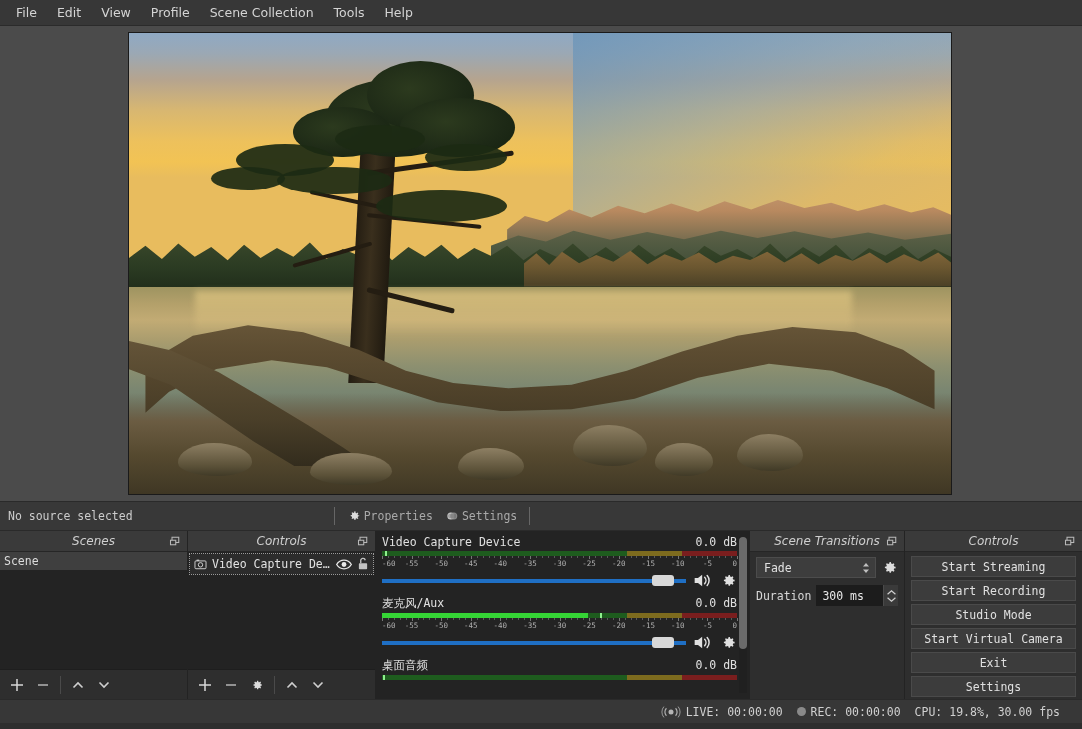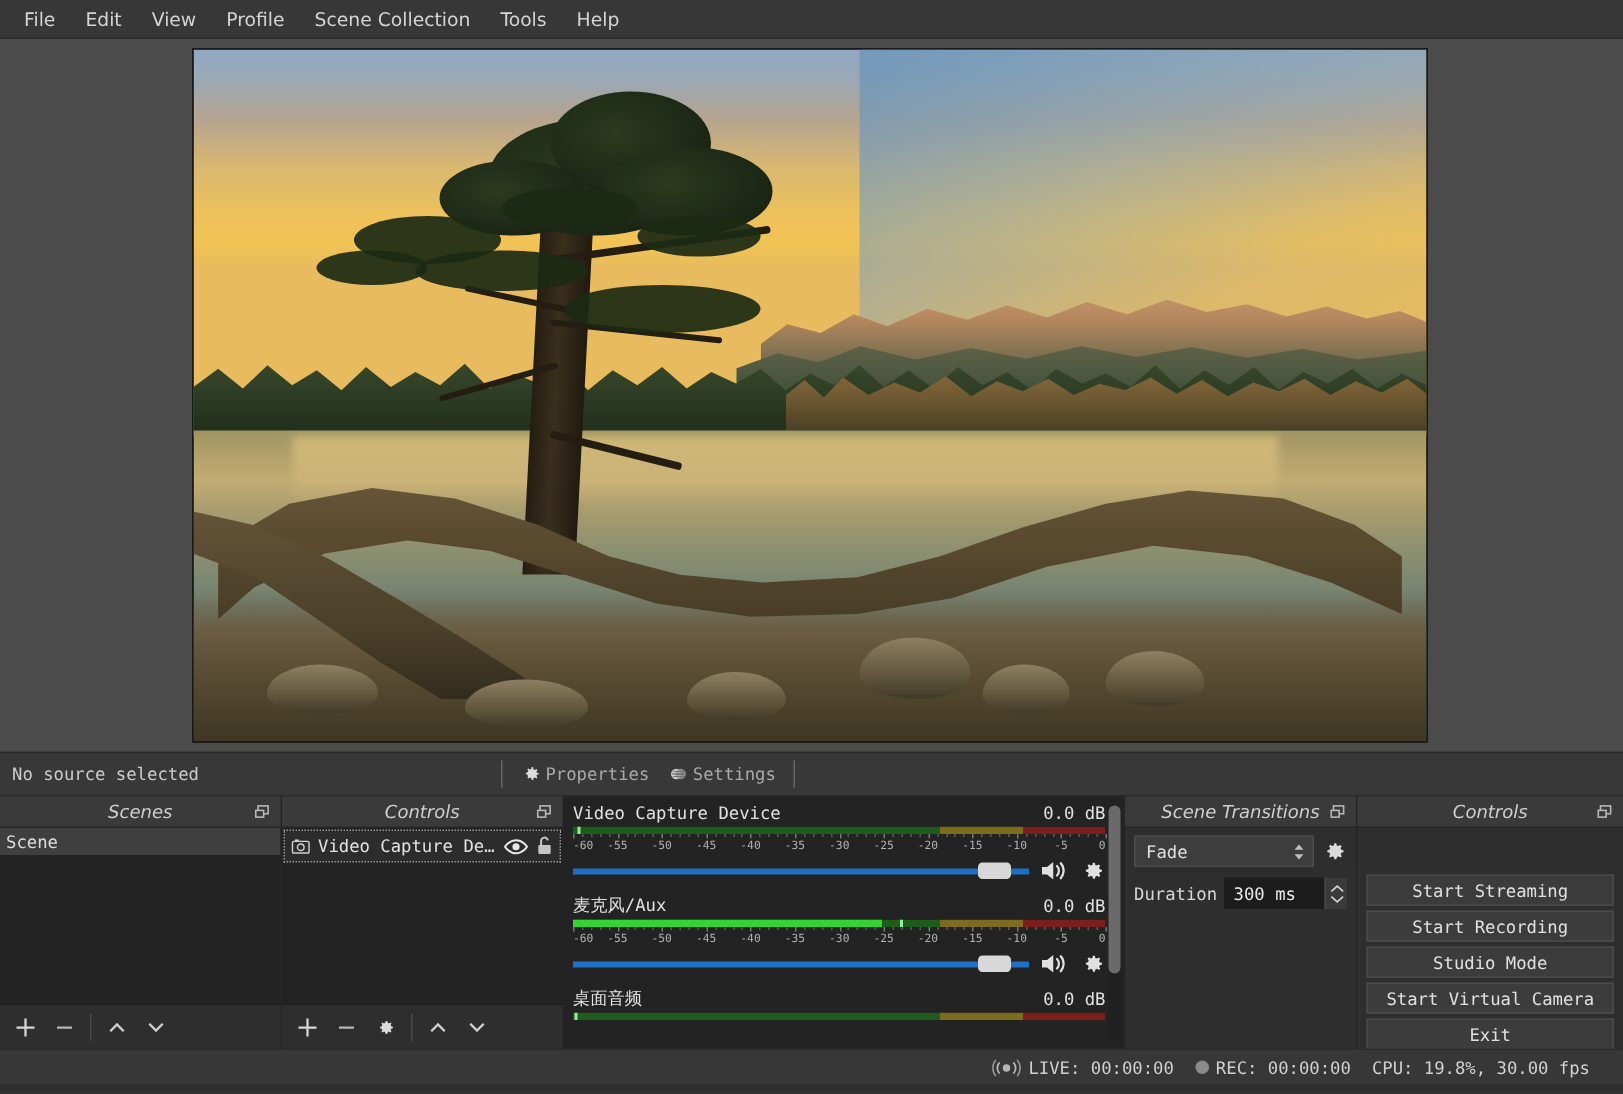--- a/index.html
+++ b/index.html
@@ -222,21 +222,21 @@
   }
 
   
   #dock-mixer { width: 374px; }
   #mixer-scroll {
     position: absolute; inset: 0; overflow: hidden;
     padding: 4px 12px 0 6px;
   }
   .mix-ch { margin-bottom: 7px; }
   .mix-head {
-    display: flex; justify-content: space-between; align-items: center;
+    display: flex; justify-content: space-between; align-items: flex-start;
     margin-bottom: 2px;
   }
   .mix-name { font-size: 11.5px; color: #e0e0e0; white-space: nowrap; }
   .mix-db { font-size: 11.5px; color: #e0e0e0; white-space: nowrap; }
   .meter-wrap { position: relative; height: 19px; }
   .meter-bar {
     position: relative; height: 5px; width: 100%;
     background: #1b1b1b; overflow: hidden;
   }
   .meter-bg {
@@ -310,21 +310,21 @@
   }
   .spin span { font-size: 11.5px; color: #e8e8e8; }
   .spin-arrows {
     width: 15px; height: 21px; background: #3a3a3a;
     display: flex; flex-direction: column; align-items: center; justify-content: center;
     border-left: 1px solid #4a4a4a;
   }
 
   
   #dock-controls { width: 177px; border-right: none; }
-  #controls-body { padding: 4px 6px; background: #2e2e2e; margin-top: 27px; }
+  #controls-body { padding: 4px 6px; background: #2e2e2e; }
   .ctl-btn {
     height: 21px; margin-bottom: 3px;
     background: #3c3c3c; border: 1px solid #4a4a4a;
     display: flex; align-items: center; justify-content: center;
     font-size: 11.5px; color: #e0e0e0; cursor: pointer;
     white-space: nowrap;
   }
 
   
   #statusbar {

